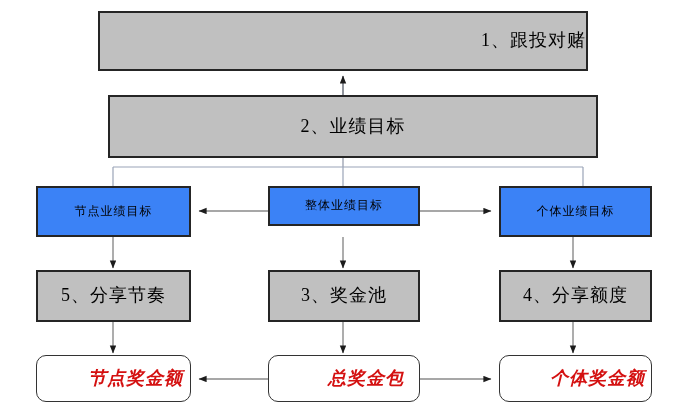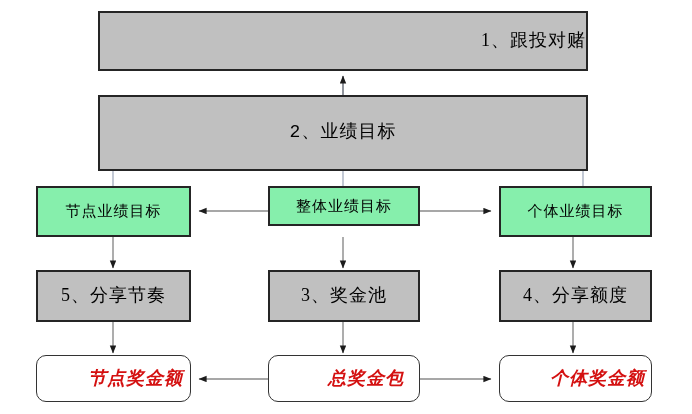--- a/index.html
+++ b/index.html
@@ -33,24 +33,24 @@
     line-height: 1.1;
   }
   .node-gray {
     background: #c0c0c0;
     border: 2px solid #252525;
     color: #000000;
     font-size: 18px;
     letter-spacing: 1px;
   }
   .node-white {
-    background: #86efac;
+    background: #3b82f6;
     border: 2px solid #252525;
     color: #000000;
-    font-size: 15px;
+    font-size: 12px;
     letter-spacing: 1px;
   }
   .node-round {
     background: #ffffff;
     border: 1.6px solid #333333;
     border-radius: 10px;
     color: #d41111;
     font-size: 18px;
     font-style: italic;
     font-weight: bold;
@@ -127,21 +127,21 @@
     </g>
     <g>
       <path d="M418,379 L491,379" stroke="#8a8a8a" stroke-width="1.4" fill="none" marker-end="url(#arrDark)"></path>
     </g>
   </svg>
 
   <div class="node node-gray" style="left:98px; top:11px; width:490px; height:60px;justify-content:flex-end;">
     <span>1、跟投对赌</span>
   </div>
 
-  <div class="node node-gray" style="left:98px; top:95px; width:490px; height:76px;font-family:Liberation Mono, monospace;">
+  <div class="node node-gray" style="left:108px; top:95px; width:490px; height:63px;">
     <span>2、业绩目标</span>
   </div>
 
   <div class="node node-white" style="left:36px; top:186px; width:155px; height:51px;">
     <span>节点业绩目标</span>
   </div>
   <div class="node node-white" style="left:268px; top:186px; width:152px; height:40px;">
     <span>整体业绩目标</span>
   </div>
   <div class="node node-white" style="left:499px; top:186px; width:153px; height:51px;">

